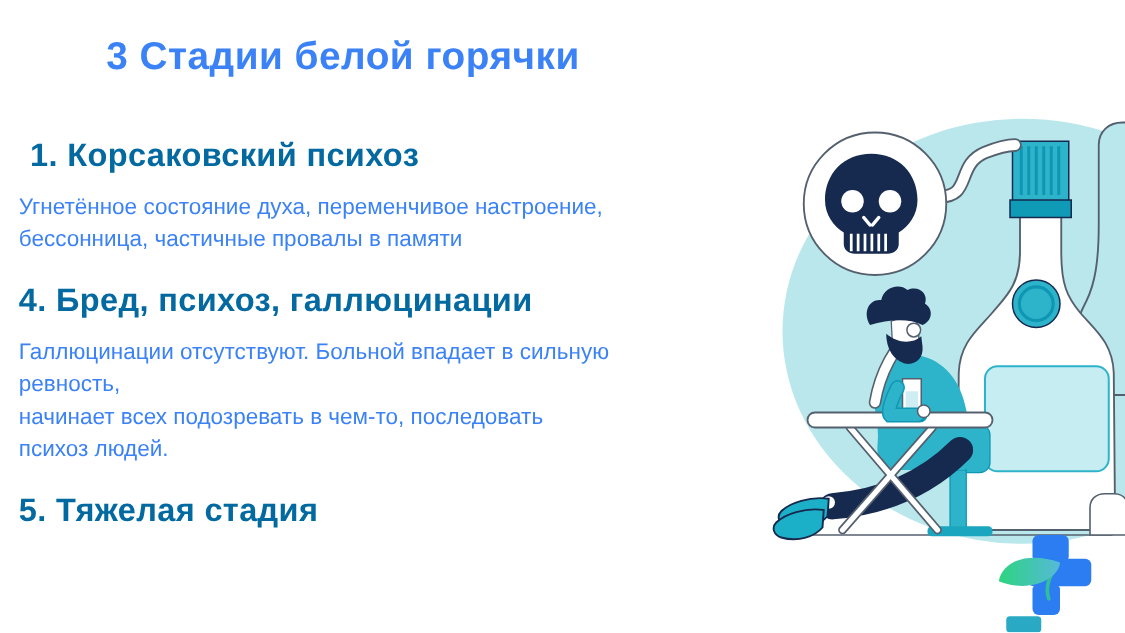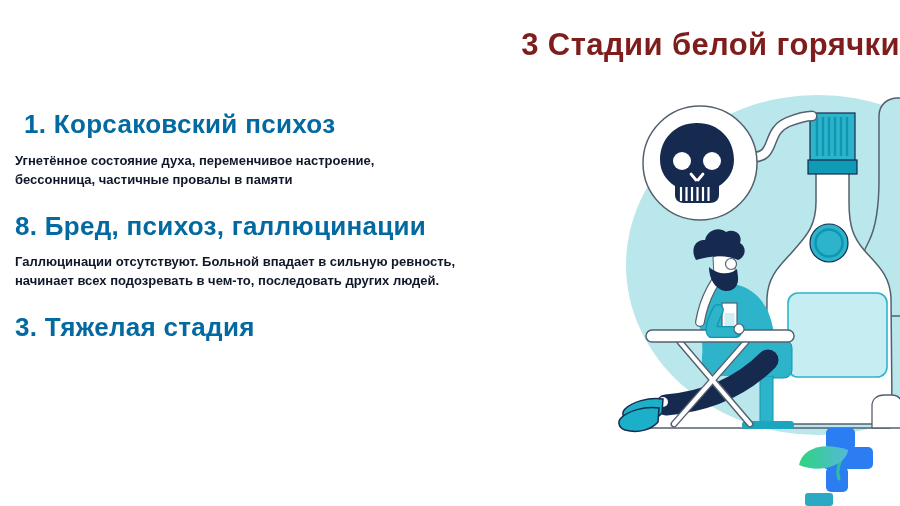--- a/index.html
+++ b/index.html
@@ -3,57 +3,57 @@
 <meta charset="utf-8">
 <style>
   * { box-sizing: border-box; }
   html,body { margin:0; padding:0; }
   body {
     width:900px; height:506px; overflow:hidden; background:#ffffff;
     font-family:"Liberation Sans", sans-serif; color:#16294f; position:relative;
   }
   .page-title {
     position:absolute; top:6px; left:0; width:100%;
-    padding-left:62px; text-align:right;
-    font-size:31px; font-weight:700; letter-spacing:0.4px; color:#7f1d1d;
+    padding-left:85px; text-align:left;
+    font-size:31px; font-weight:700; letter-spacing:0.4px; color:#3b82f6;
   }
   .stages {
     position:absolute; left:15px; top:110px; width:480px;
   }
   .stage h2 {
     margin:0 0 12px 0; font-size:26px; font-weight:700; letter-spacing:0.3px;
     color:#0369a1; line-height:1.15;
   }
   .stage:first-child h2 { padding-left:9px; }
   .stage p {
-    margin:0 0 22px 0; font-size:13px; line-height:1.45; color:#0f172a;
-    white-space:pre-line; font-weight:700;
+    margin:0 0 22px 0; font-size:18px; line-height:1.45; color:#3b82f6;
+    white-space:pre-line; font-weight:400;
   }
   .illustration {
     position:absolute; left:600px; top:60px; width:300px; height:446px;
   }
 </style>
 </head>
 <body>
 
 <h1 class="page-title">3 Стадии белой горячки</h1>
 
 <div class="stages">
   <div class="stage">
     <h2>1. Корсаковский психоз</h2>
     <p>Угнетённое состояние духа, переменчивое настроение,
 бессонница, частичные провалы в памяти</p>
   </div>
   <div class="stage">
-    <h2>8. Бред, психоз, галлюцинации</h2>
+    <h2>4. Бред, психоз, галлюцинации</h2>
     <p>Галлюцинации отсутствуют. Больной впадает в сильную ревность,
-начинает всех подозревать в чем-то, последовать других людей.</p>
+начинает всех подозревать в чем-то, последовать психоз людей.</p>
   </div>
   <div class="stage">
-    <h2>3. Тяжелая стадия</h2>
+    <h2>5. Тяжелая стадия</h2>
   </div>
 </div>
 
 <div class="illustration">
 <svg viewBox="0 0 300 446" width="300" height="446">
   <defs>
     <linearGradient id="leafGrad" x1="0" y1="0" x2="1" y2="0">
       <stop offset="0" stop-color="#2ed47f"></stop>
       <stop offset="1" stop-color="#55b9d9"></stop>
     </linearGradient>

